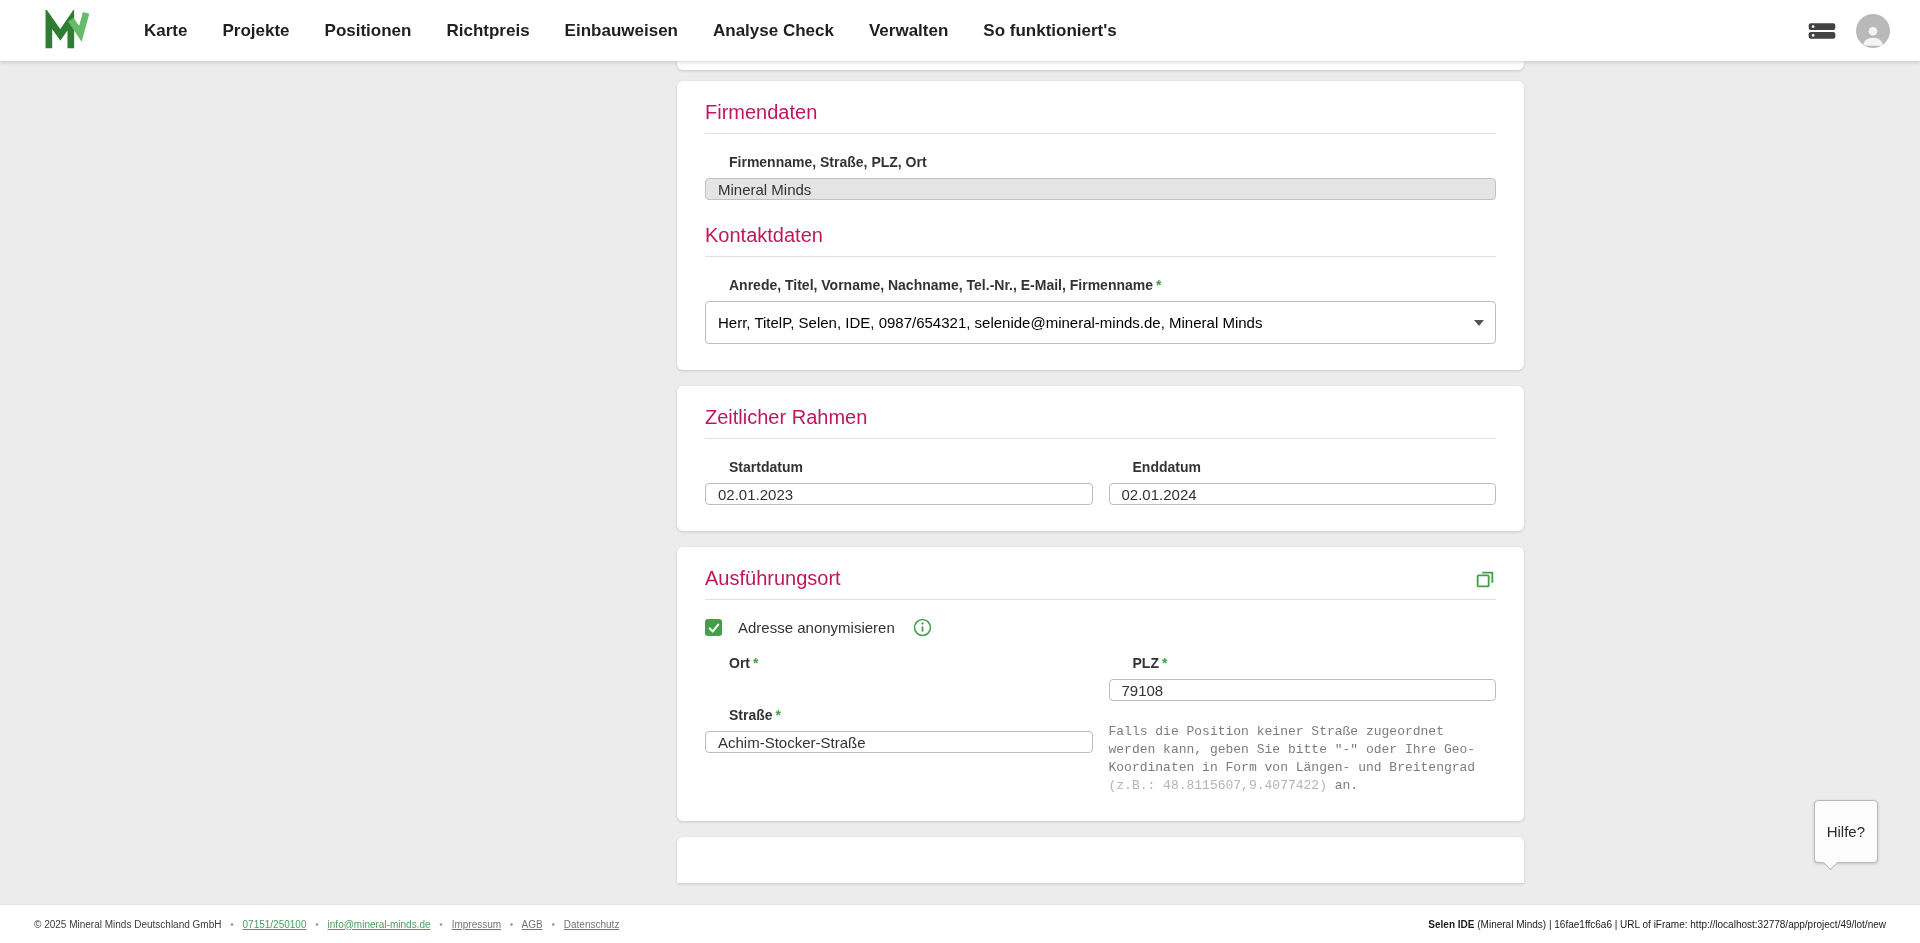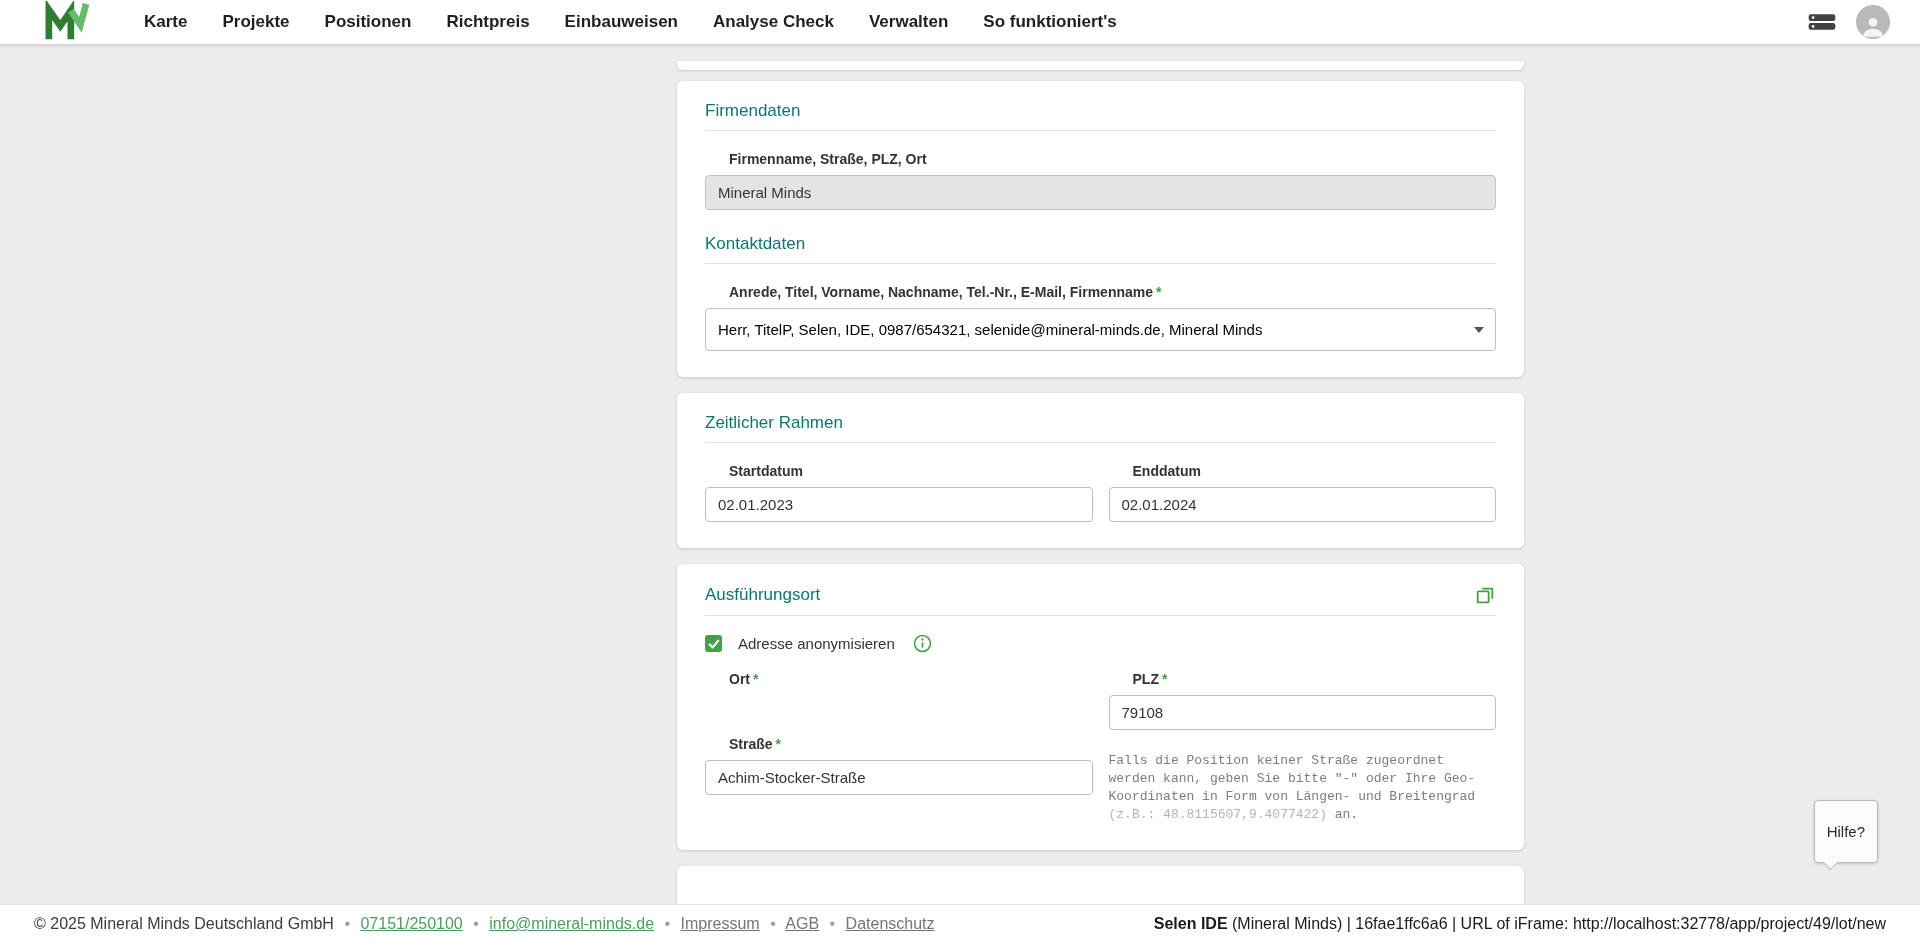--- a/index.html
+++ b/index.html
@@ -7,49 +7,49 @@
   body {
     font-family:"Liberation Sans", sans-serif;
     background:#ececec;
     position:relative;
     overflow:hidden;
     color:#333;
   }
 
   
   .nav {
-    position:fixed; top:0; left:0; right:0; height:44px;
+    position:fixed; top:0; left:0; right:0; height:61px;
     background:#fff; box-shadow:0 1px 4px rgba(0,0,0,.18);
     display:flex; align-items:center; z-index:30; padding:0 30px 0 44px;
   }
   .logo { width:46px; height:42px; margin-right:54px; cursor:pointer; flex:0 0 auto; }
   .nav-items { display:flex; align-items:center; gap:35px; }
   .nav-item { font-size:17px; font-weight:700; color:#1f1f1f; cursor:pointer; white-space:nowrap; }
   .nav-right { margin-left:auto; display:flex; align-items:center; gap:20px; }
   .server-icon { cursor:pointer; display:block; }
   .avatar {
     width:34px; height:34px; border-radius:50%; background:#b9b9b9;
     display:flex; align-items:flex-end; justify-content:center; overflow:hidden; cursor:pointer;
   }
 
   
   .content { position:absolute; top:61px; left:677px; width:847px; z-index:1; }
   .card { background:#fff; border-radius:6px; box-shadow:0 1px 3px rgba(0,0,0,.16); }
   .partial-top { height:9px; border-radius:0 0 6px 6px; margin-bottom:11px; }
   .partial-bottom { height:46px; border-radius:6px 6px 0 0; margin-top:16px; }
   .card-body { padding:20px 28px 26px; }
-  .section-title { font-size:17px; font-weight:400; color:#0f766e; }
+  .section-title { font-size:20px; font-weight:400; color:#be185d; }
   .title-row { display:flex; align-items:center; justify-content:space-between; }
   .divider { height:1px; background:#e0e0e0; margin-top:9px; }
 
   .field-label { display:block; font-size:14px; font-weight:700; color:#333; margin:20px 0 8px;padding-left:24px; }
   .req { color:#43a047; margin-left:3px; font-weight:700; }
 
   input.text {
-    width:100%; height:35px; border:1px solid #bdbdbd; border-radius:4px;
+    width:100%; height:22px; border:1px solid #bdbdbd; border-radius:4px;
     padding:0 12px; font-size:15px; color:#333; background:#fff;
     font-family:"Liberation Sans", sans-serif; outline:none; display:block;
   }
   input.disabled { background:#e4e4e4; border-color:#c2c2c2; }
 
   .input-wrap { position:relative; }
   input.focused { border:2px solid #2196f3; padding:0 34px 0 11px; }
   .spinner {
     position:absolute; right:10px; top:50%; margin-top:-8px;
     width:16px; height:16px; border:2px dashed #8a8a8a; border-radius:50%;
@@ -92,21 +92,21 @@
     content:""; position:absolute; left:10px; bottom:-6px; width:10px; height:10px;
     background:#fcfcfc; border-right:1px solid #b9b9b9; border-bottom:1px solid #b9b9b9;
     transform:rotate(45deg);
   }
 
   
   .footer {
     position:fixed; left:0; right:0; bottom:0; height:39px; z-index:40;
     background:#fff; border-top:1px solid #e3e3e3;
     display:flex; align-items:center; justify-content:space-between;
-    padding:0 34px; font-size:16px; color:#3c3c3c; white-space:nowrap;
+    padding:0 34px; font-size:10px; color:#3c3c3c; white-space:nowrap;
   }
   .footer .sep { color:#9e9e9e; margin:0 6px; }
   .flink { text-decoration:underline; cursor:pointer; color:#757575; }
   .flink.green { color:#4a9d5f; }
   .footer-right { color:#1a1a1a; }
   .footer-right .bold { font-weight:700; }
 </style>
 </head>
 <body>
 

